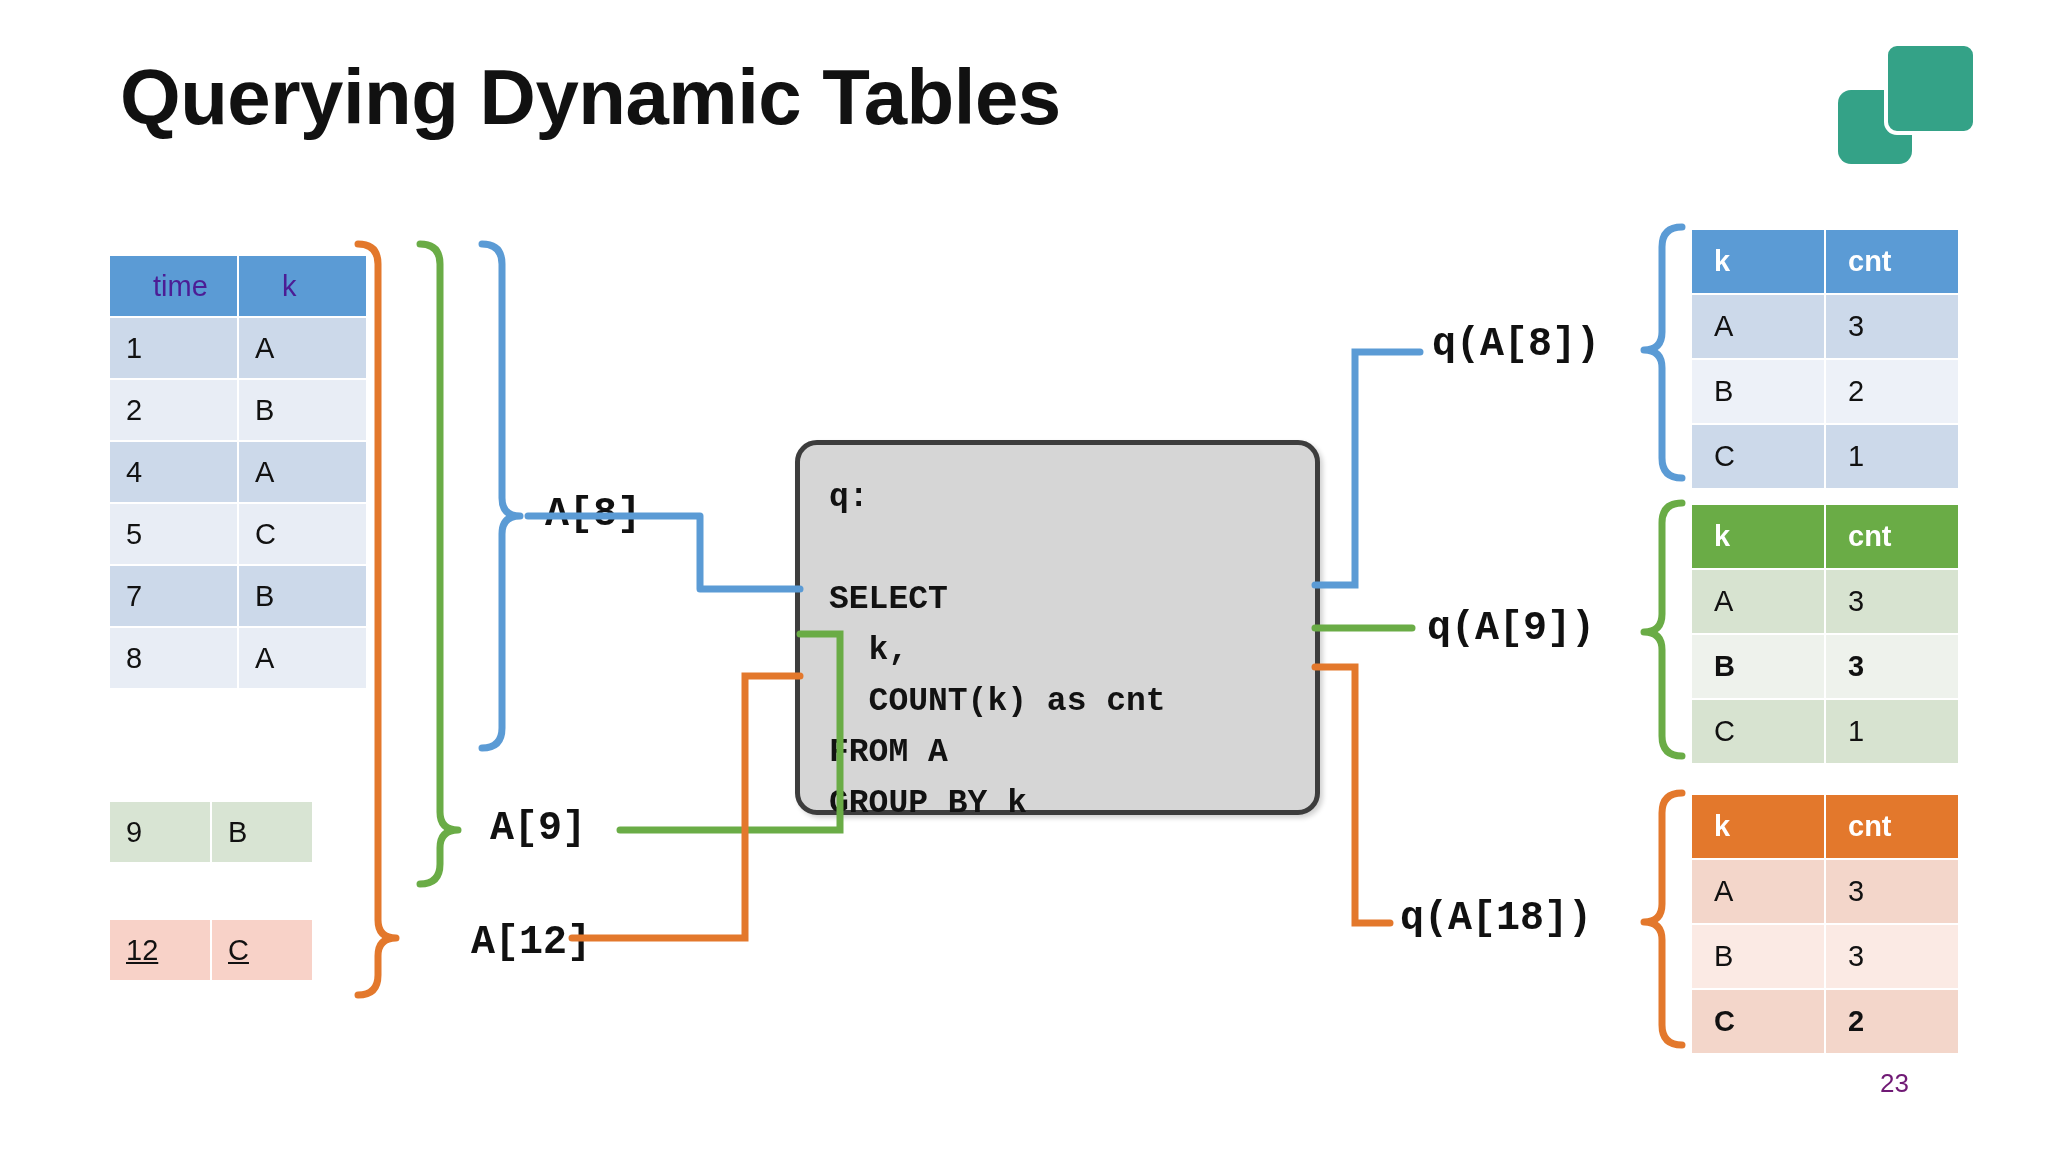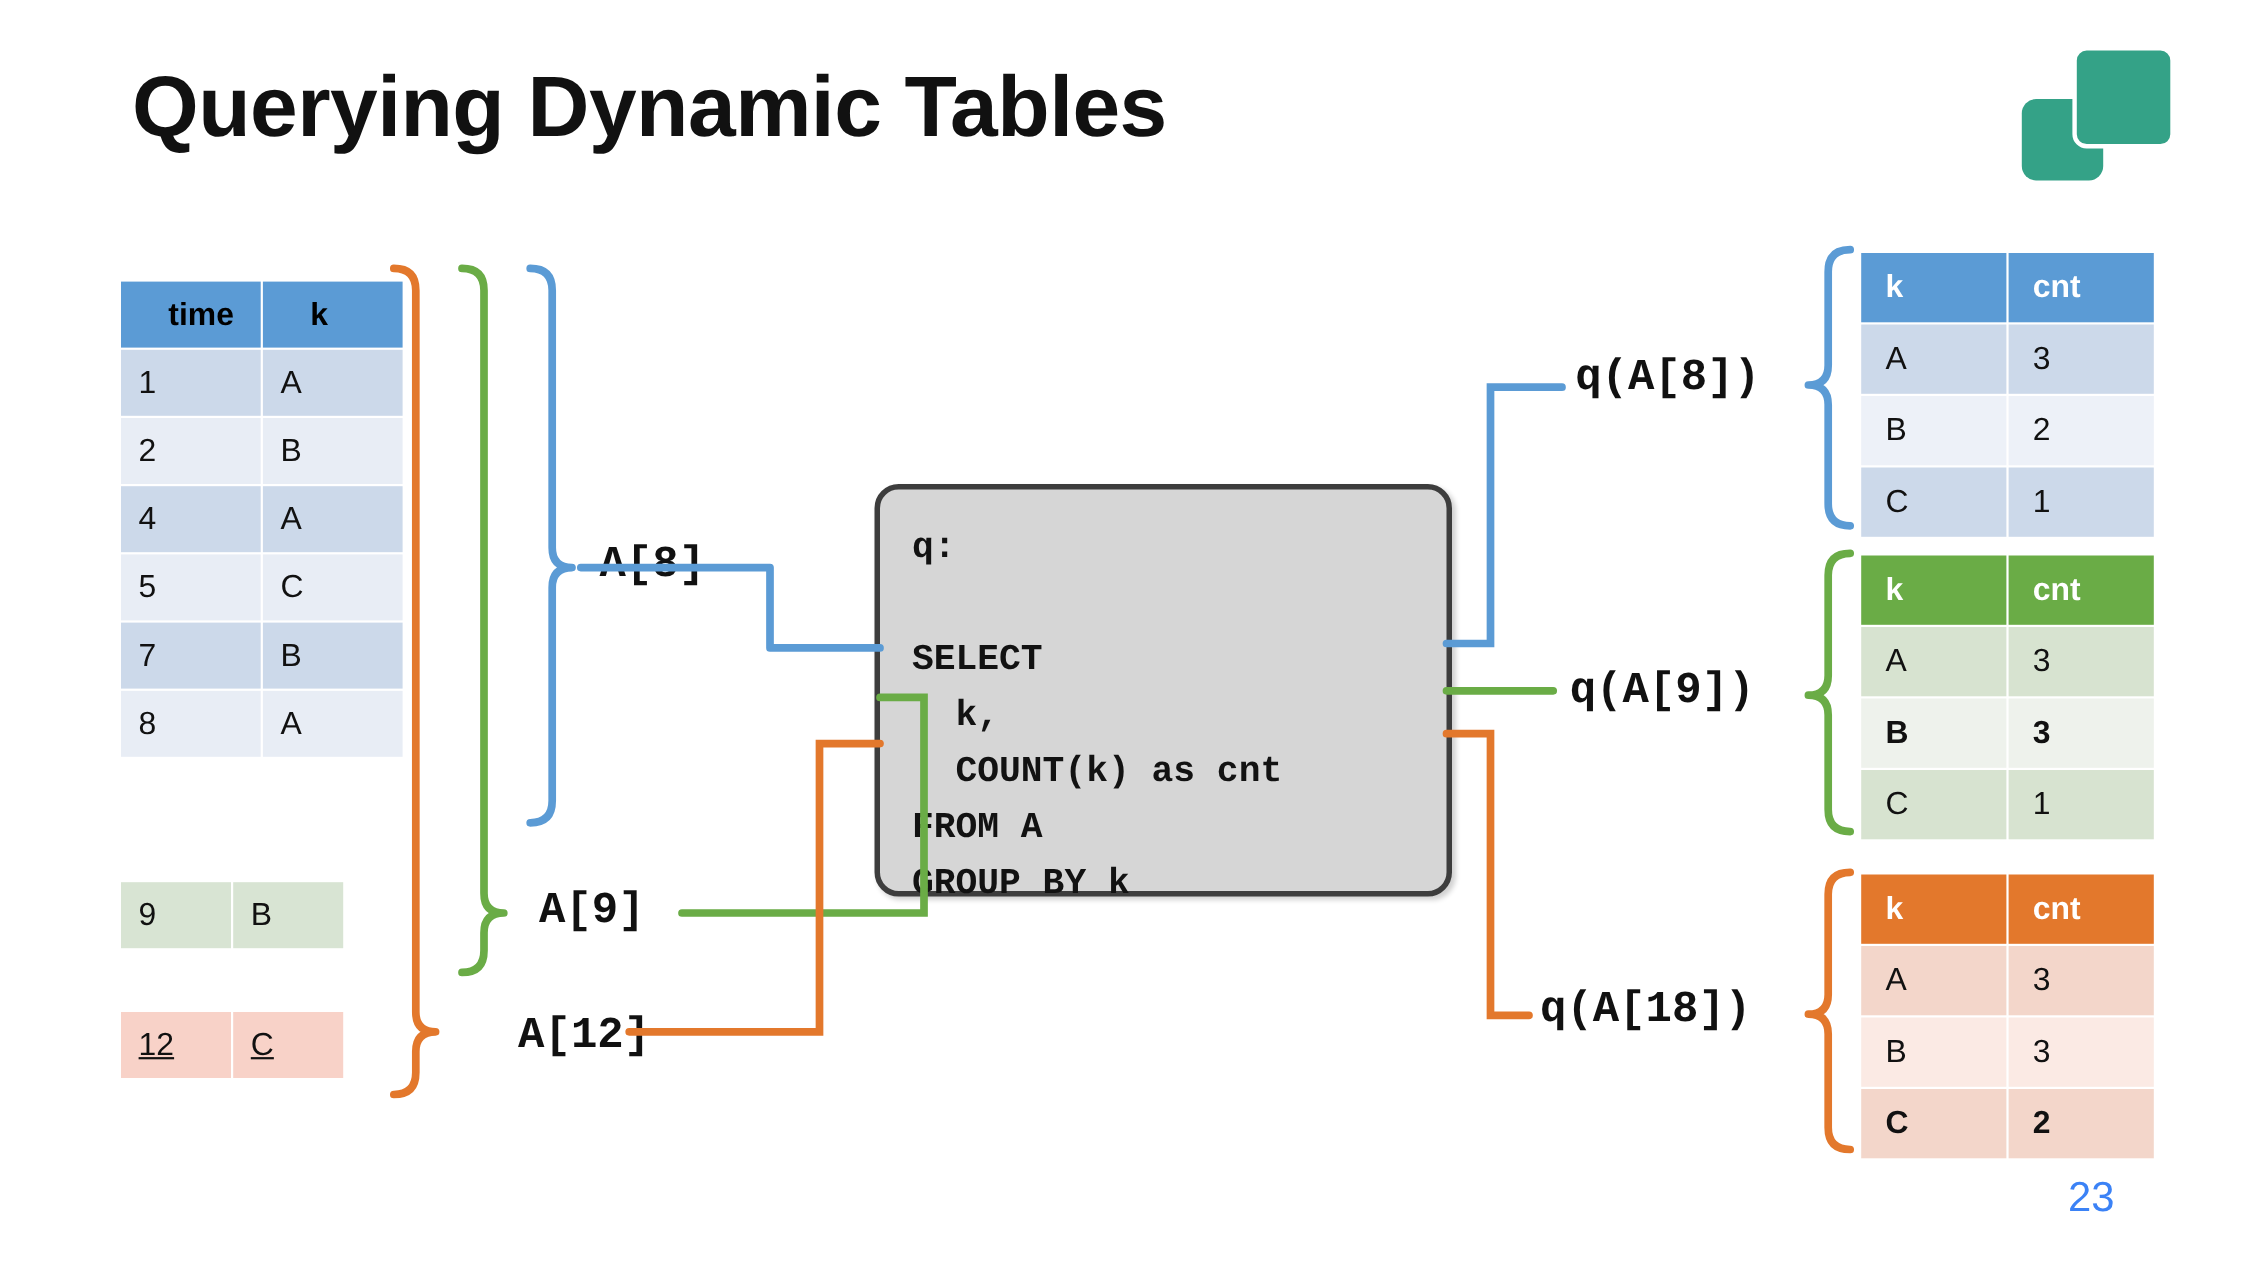--- a/index.html
+++ b/index.html
@@ -21,32 +21,32 @@
 
   
   .logo{position:absolute;left:1838px;top:42px;width:150px;height:120px;}
   .logo .sq{position:absolute;background:#34a287;border-radius:13px;}
   .logo .sq.back{left:0px;top:48px;width:74px;height:74px;}
   .logo .sq.front{left:46px;top:0px;width:93px;height:93px;border:4px solid #ffffff;box-sizing:border-box;}
 
   
   .pagenum{
     position:absolute;left:1880px;top:1068px;
-    font-size:38px;color:#3b82f6;
+    font-size:26px;color:#701a75;
   }
 
   
   .tbl{position:absolute;border-collapse:separate;border-spacing:2px;}
   .tbl td{
     font-size:29px;color:#111;
     padding:0 0 0 16px;
     height:60px;vertical-align:middle;
     font-family:"Liberation Sans", sans-serif;
   }
-  .tbl td.hdr{color:#000000;font-weight:bold;padding-left:43px;}
+  .tbl td.hdr{color:#4c1d95;font-weight:normal;padding-left:43px;}
 
   
   #tableA{left:108px;top:254px;}
   #tableA td{width:84px;}
   #tableA td.caption{
     background:#5b9bd5;color:#fff;font-weight:bold;
     text-align:center;padding:0;width:auto;
   }
   #tableA td.hdr{background:#5b9bd5;}
   #tableA td.rA{background:#ccd9ea;}

